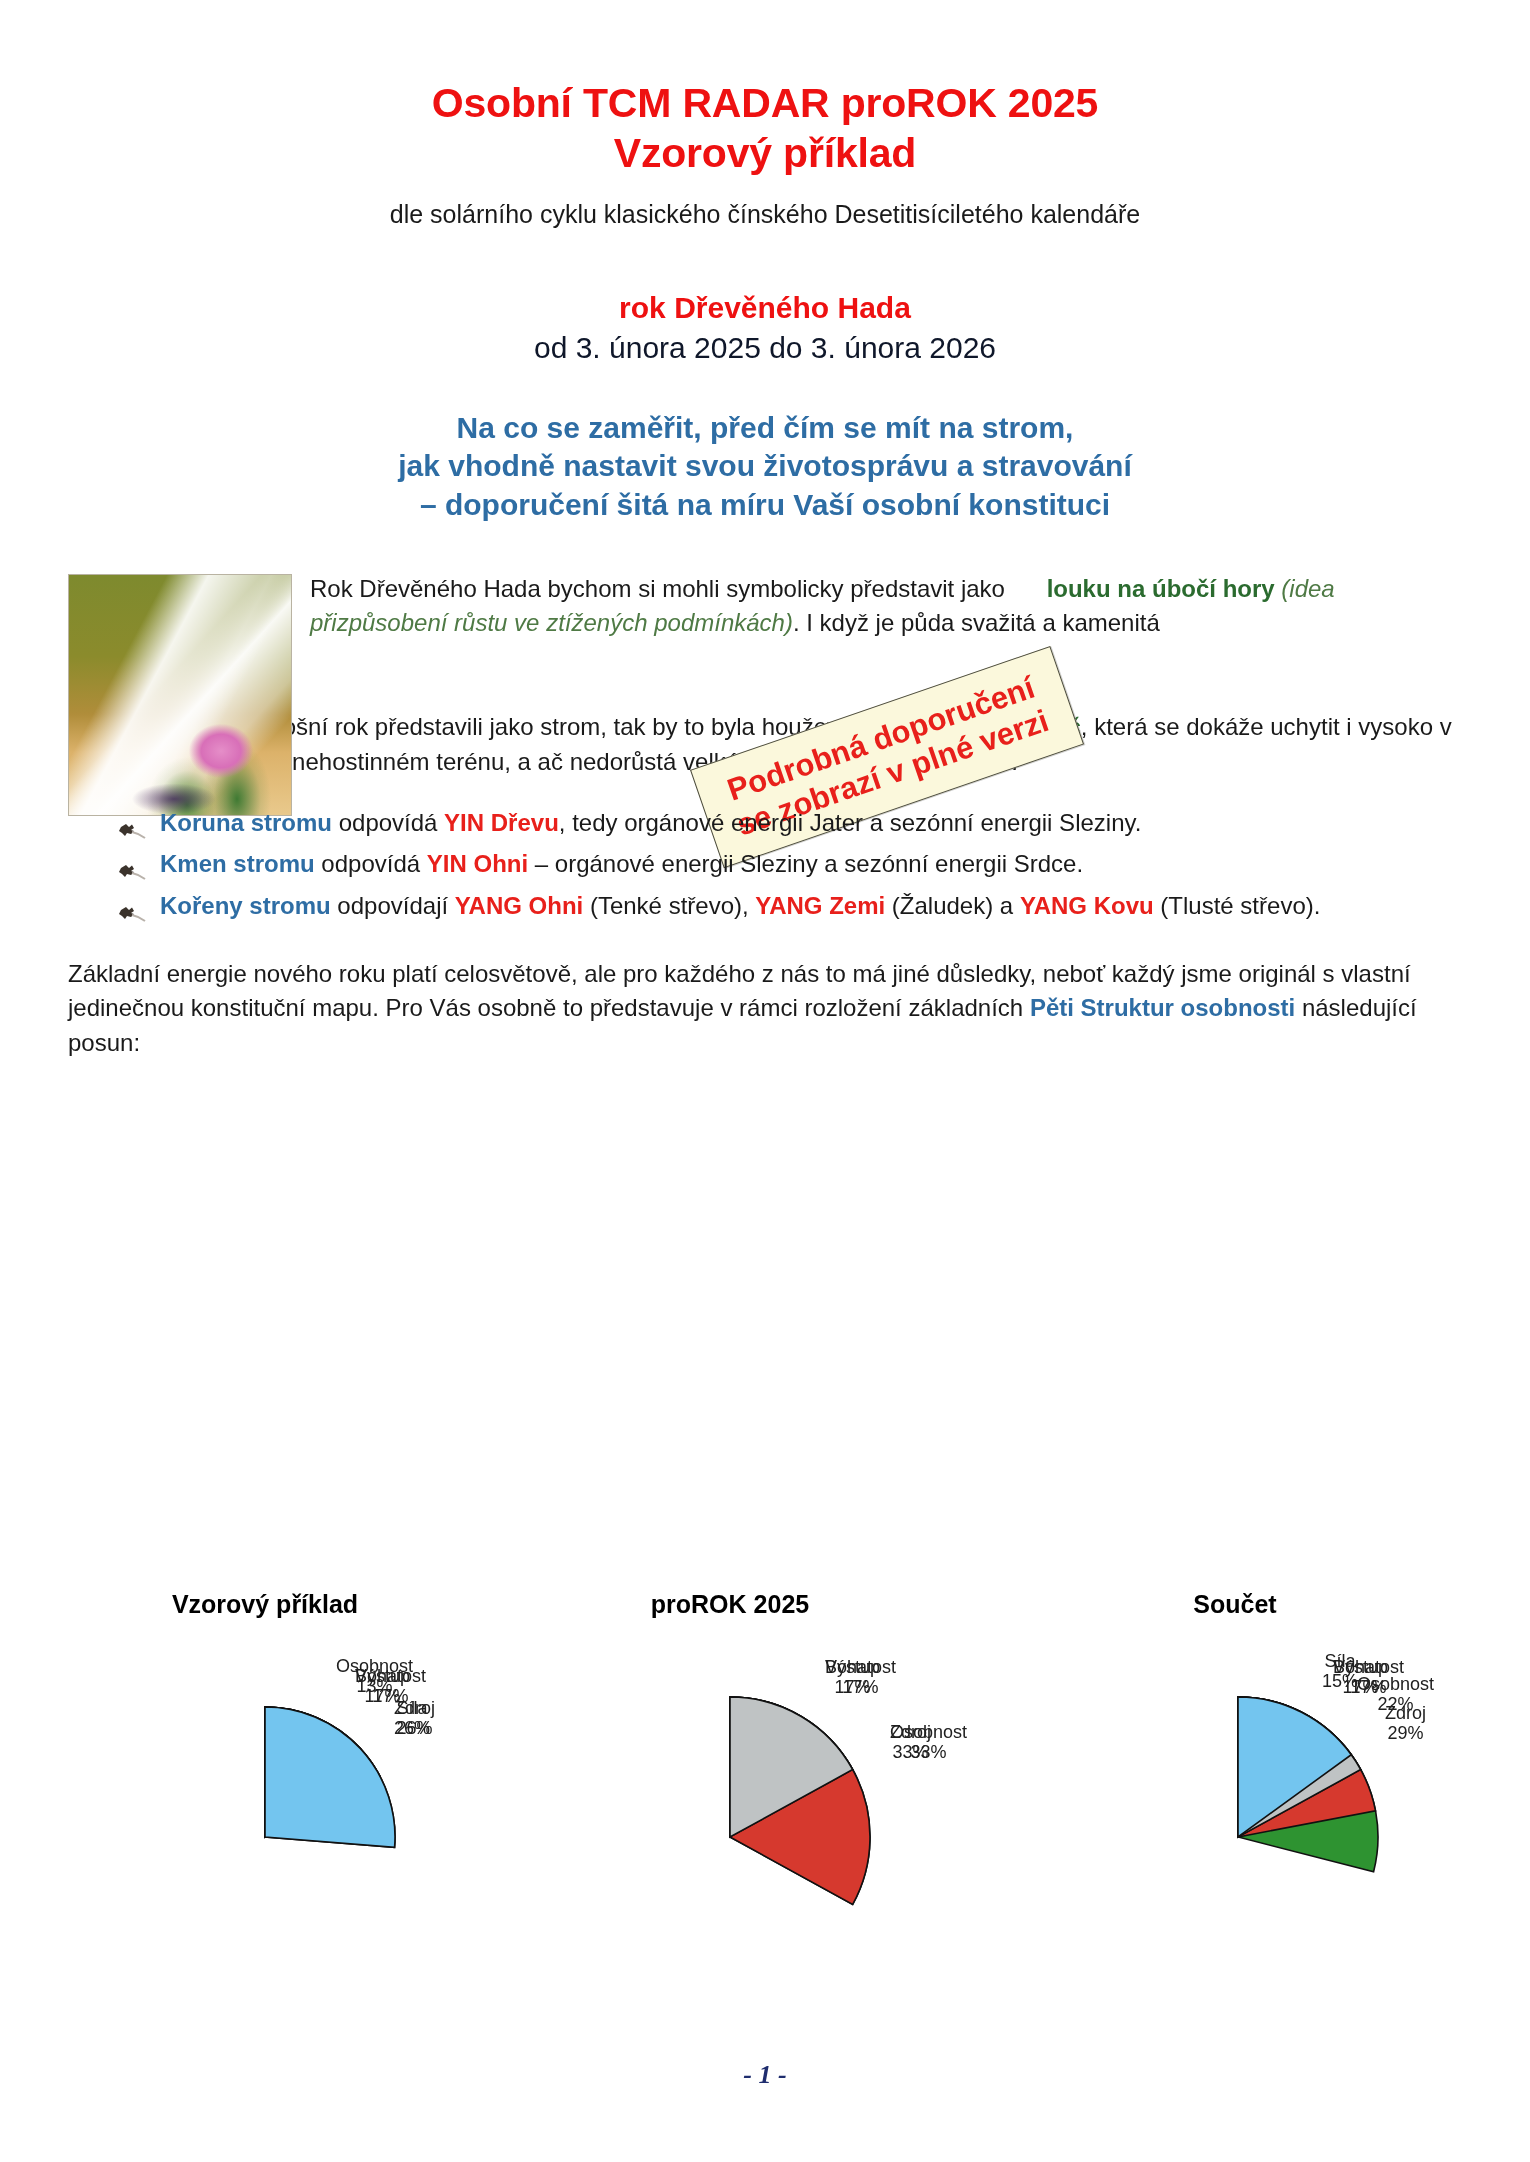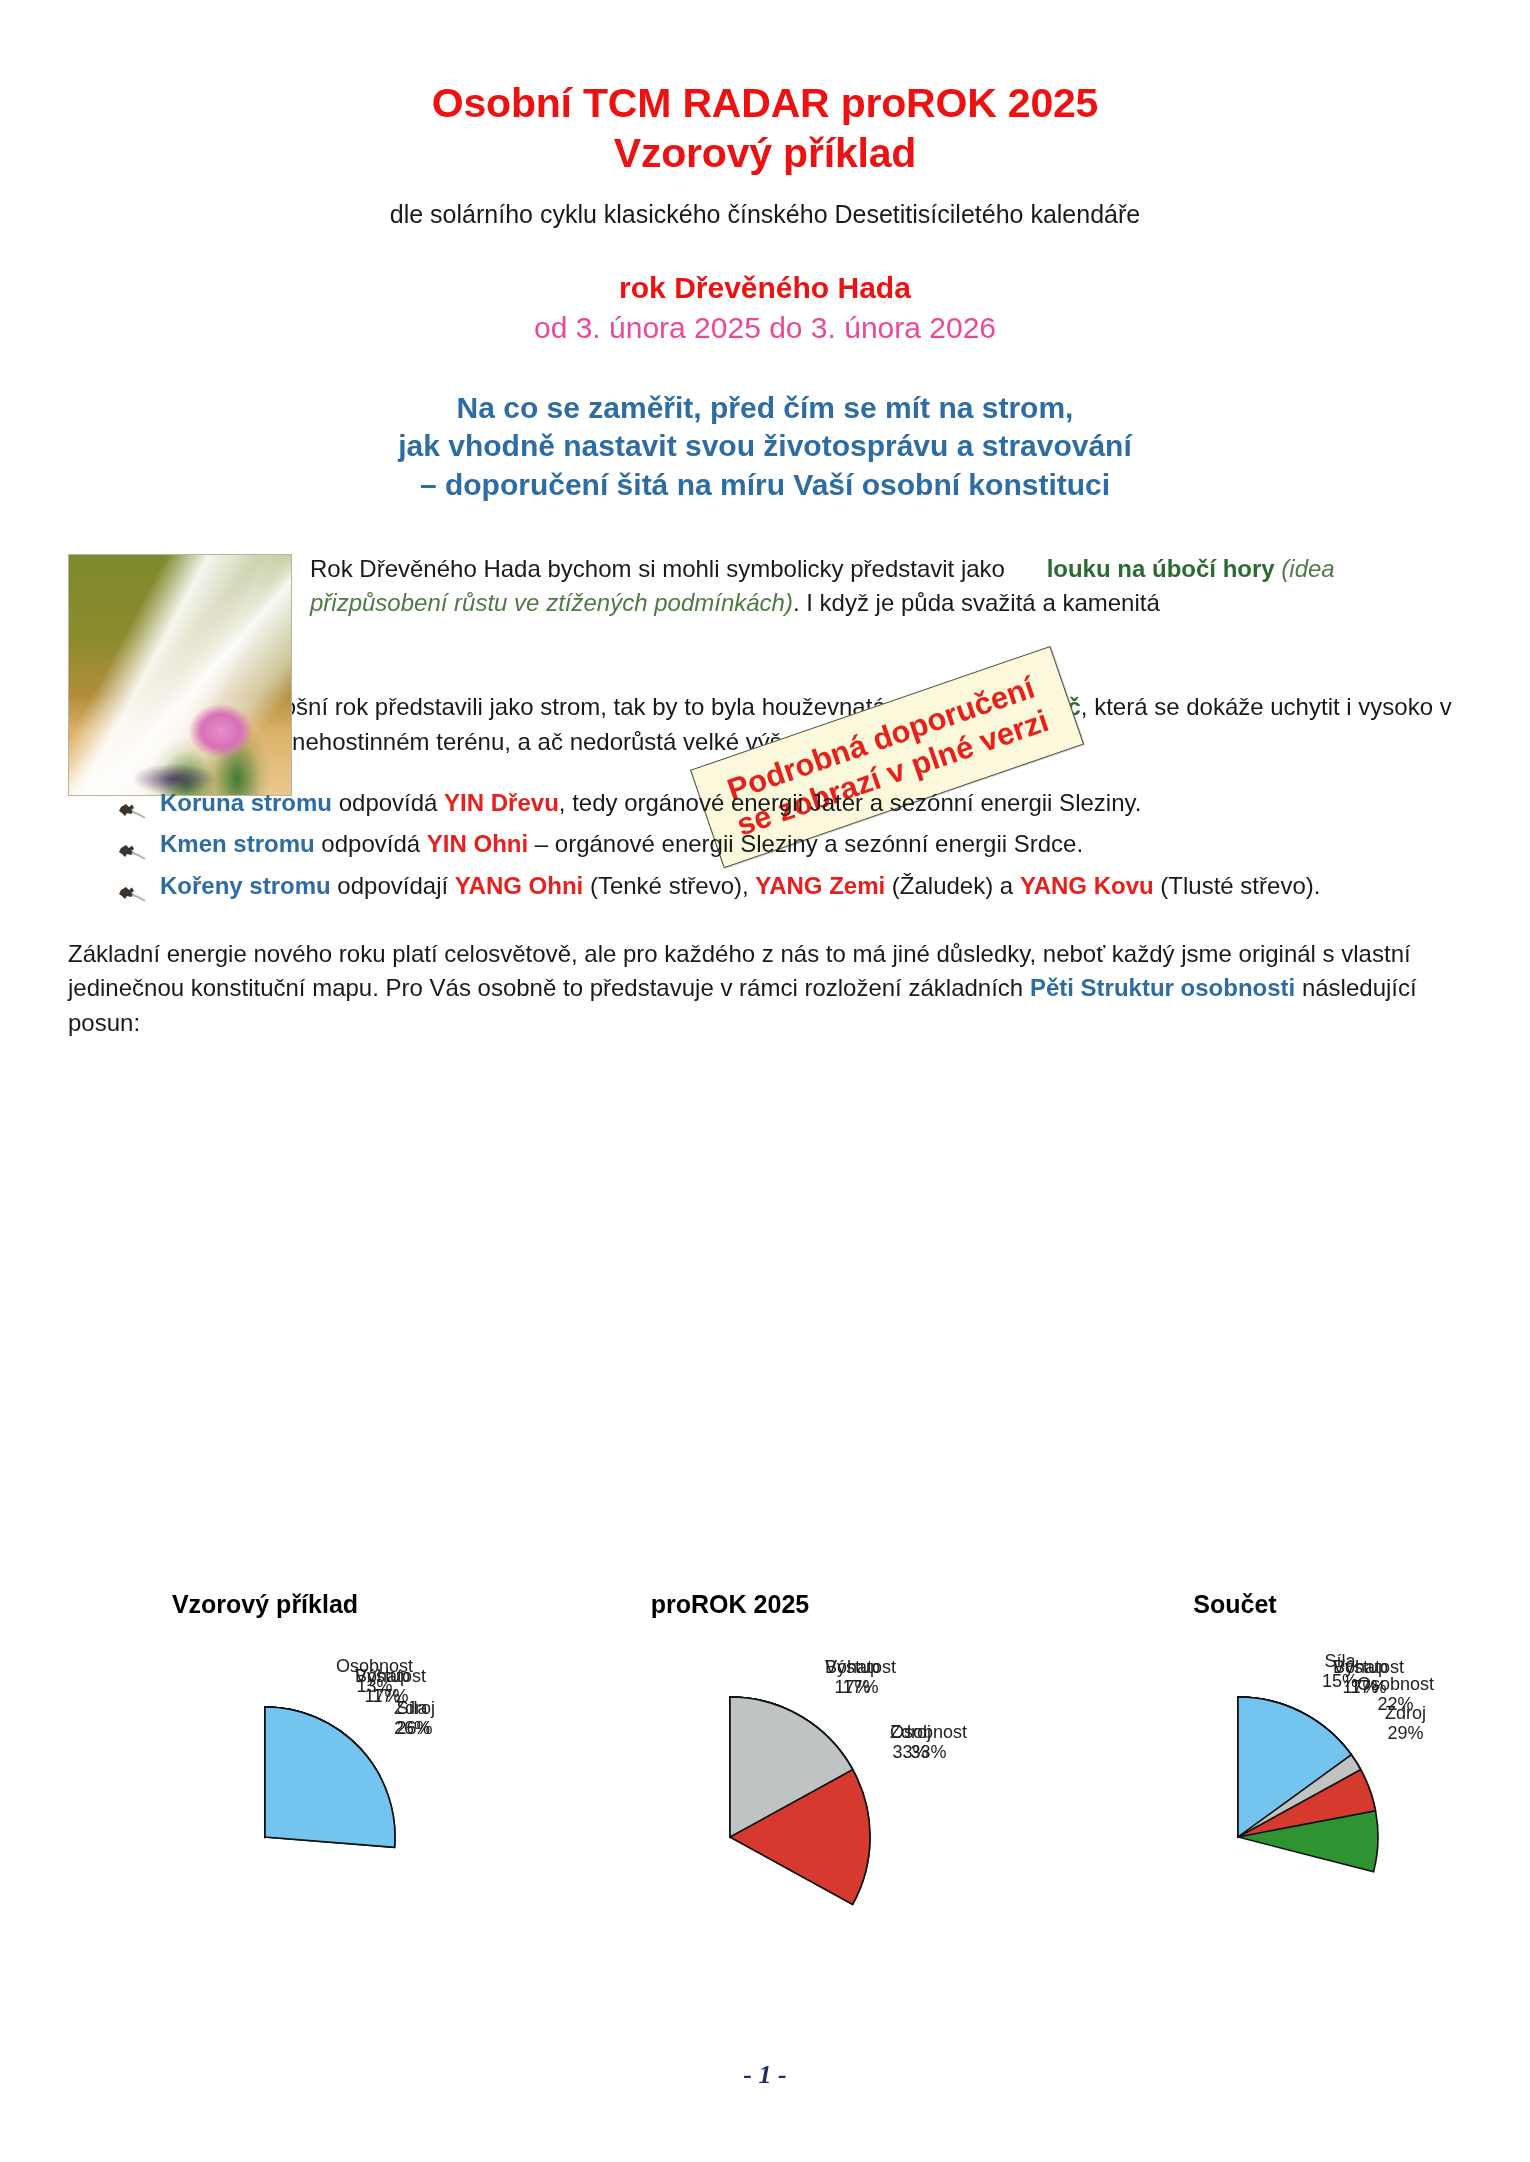--- a/index.html
+++ b/index.html
@@ -14,24 +14,24 @@
     text-align:center;color:#ee1111;font-weight:bold;
     font-size:41px;line-height:1.22;letter-spacing:-.2px;
     margin:0;padding-top:78px;
   }
   .title-red .l2{display:block;}
   .subtitle{
     text-align:center;font-size:25px;margin-top:22px;color:#1a1a1a;
   }
   .year-red{
     text-align:center;color:#ee1111;font-weight:bold;font-size:30px;
-    margin-top:42px;
+    margin-top:62px;
   }
   .date-line{
-    text-align:center;font-size:30px;margin-top:6px;color:#ec4899;
+    text-align:center;font-size:30px;margin-top:6px;color:#0f172a;
   }
   .blue-head{
     text-align:center;color:#2e6da4;font-weight:bold;
     font-size:30px;line-height:1.28;margin-top:44px;
   }
   .blue-head span{display:block;}
 
   
   .intro{
     position:relative;margin-top:48px;padding:0 62px 0 0;

